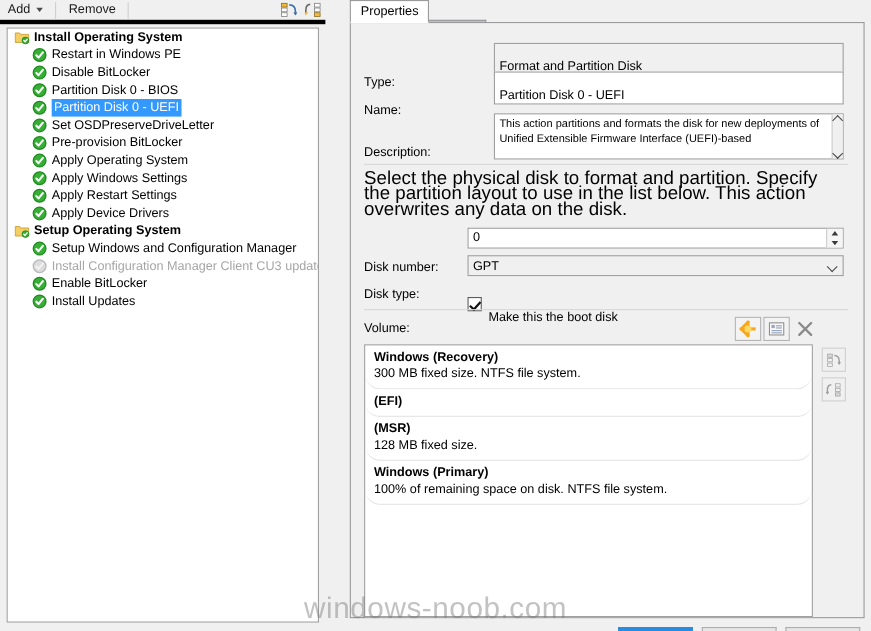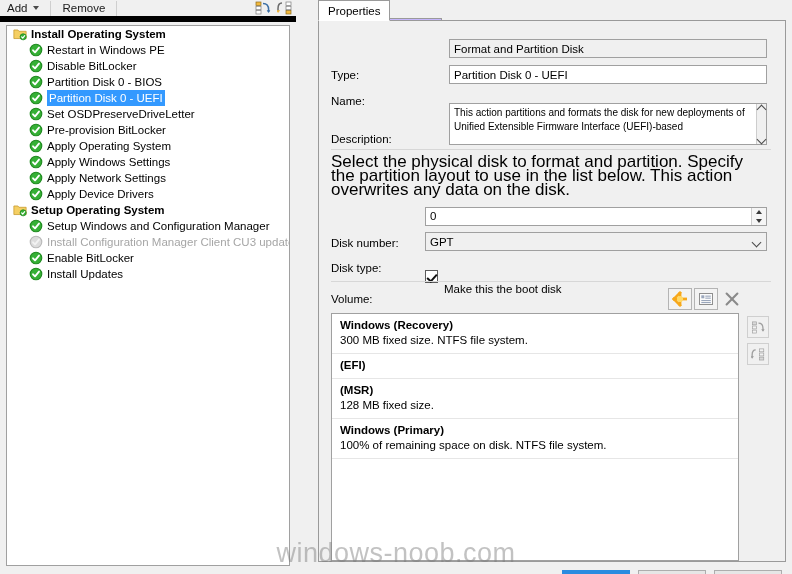--- a/index.html
+++ b/index.html
@@ -15,21 +15,21 @@
   #root { position: relative; width: 792px; height: 574px; background: #f0f0f0; }
 
   
   #left-pane {
     position: absolute; left: 0; top: 0; width: 296px; height: 574px;
     background: #f0f0f0;
   }
   #left-toolbar {
     position: absolute; left: 0; top: 0; width: 296px; height: 22px;
     background: #f0f0f0;
-    border-bottom: 6px solid #000000;
+    border-bottom: 4px solid #000000;
     display: flex; align-items: center;
   }
   .tb-btn {
     height: 20px; padding: 0 7px; display: flex; align-items: center;
     font-size: 11.5px; color: #1b1b1b; cursor: default; white-space: nowrap;
   }
   .tb-btn .caret {
     margin-left: 6px; width: 0; height: 0;
     border-left: 3.5px solid transparent; border-right: 3.5px solid transparent;
     border-top: 4px solid #4a4a4a;
@@ -91,21 +91,21 @@
     position: absolute; left: 6px; top: 20px; width: 468px; height: 542px;
     background: #f0f0f0; border: 1px solid #9a9a9a;
   }
 
   .field-row { position: absolute; display: flex; align-items: flex-start; }
   .field-label { font-size: 11.5px; color: #000; margin-top: 26px; }
 
   .txt {
     border: 1px solid #a0a0a0; background: #ffffff;
     font-family: "Liberation Sans", sans-serif; font-size: 11.5px;
-    color: #000; padding: 2px 4px; line-height: 14px;
+    color: #000; padding: 14px 4px; line-height: 14px;
   }
   .txt.readonly { background: #f0f0f0; }
 
   
   #desc-wrap {
     position: absolute; left: 130px; top: 82px; width: 318px; height: 42px;
     border: 1px solid #a0a0a0; background: #ffffff; display: flex;
   }
   #desc-text {
     flex: 1 1 auto; padding: 2px 4px; font-size: 10px; line-height: 14px;
@@ -181,21 +181,21 @@
   .vt-btn {
     width: 24px; height: 22px; border: 1px solid #b4b4b4; background: #f3f3f3;
     display: flex; align-items: center; justify-content: center;
   }
   .vt-btn.plain { border-color: transparent; background: transparent; }
 
   #vol-list {
     position: absolute; left: 12px; top: 292px; width: 408px; height: 248px;
     background: #ffffff; border: 1px solid #a0a0a0; overflow: hidden;
   }
-  .vol-item { padding: 4px 8px 5px 8px; border-bottom: 1px solid #e6e6e6; }
+  .vol-item { padding: 4px 8px 5px 8px; border-bottom: 1px solid #e6e6e6; border-radius: 14px; }
   .vol-title { font-size: 11.5px; font-weight: bold; line-height: 15px; color: #000; }
   .vol-sub { font-size: 11.5px; line-height: 15px; color: #000; }
 
   #vol-side { position: absolute; left: 428px; top: 295px; display: flex; flex-direction: column; gap: 5px; }
   .vs-btn {
     width: 22px; height: 22px; border: 1px solid #cfcfcf; background: #f0f0f0;
     display: flex; align-items: center; justify-content: center;
   }
 
   
@@ -316,21 +316,21 @@
                 <circle cx="8" cy="8" r="6.6" fill="#35b035" stroke="#1f8a1f" stroke-width="1.3"></circle>
                 <path d="M4.6 8.3 L6.9 10.7 L11.4 5.2" fill="none" stroke="#ffffff" stroke-width="2.1" stroke-linecap="round" stroke-linejoin="round"></path>
               </svg></span>
             <span class="tree-label">Apply Windows Settings</span>
           </div>
           <div class="tree-row child">
             <span class="ico"><svg width="14" height="14" viewBox="0 0 16 16">
                 <circle cx="8" cy="8" r="6.6" fill="#35b035" stroke="#1f8a1f" stroke-width="1.3"></circle>
                 <path d="M4.6 8.3 L6.9 10.7 L11.4 5.2" fill="none" stroke="#ffffff" stroke-width="2.1" stroke-linecap="round" stroke-linejoin="round"></path>
               </svg></span>
-            <span class="tree-label">Apply Network Settings</span>
+            <span class="tree-label">Apply Restart Settings</span>
           </div>
           <div class="tree-row child">
             <span class="ico"><svg width="14" height="14" viewBox="0 0 16 16">
                 <circle cx="8" cy="8" r="6.6" fill="#35b035" stroke="#1f8a1f" stroke-width="1.3"></circle>
                 <path d="M4.6 8.3 L6.9 10.7 L11.4 5.2" fill="none" stroke="#ffffff" stroke-width="2.1" stroke-linecap="round" stroke-linejoin="round"></path>
               </svg></span>
             <span class="tree-label">Apply Device Drivers</span>
           </div>
           <div class="tree-row group">
             <span class="ico"><svg width="14" height="14" viewBox="0 0 16 16">

